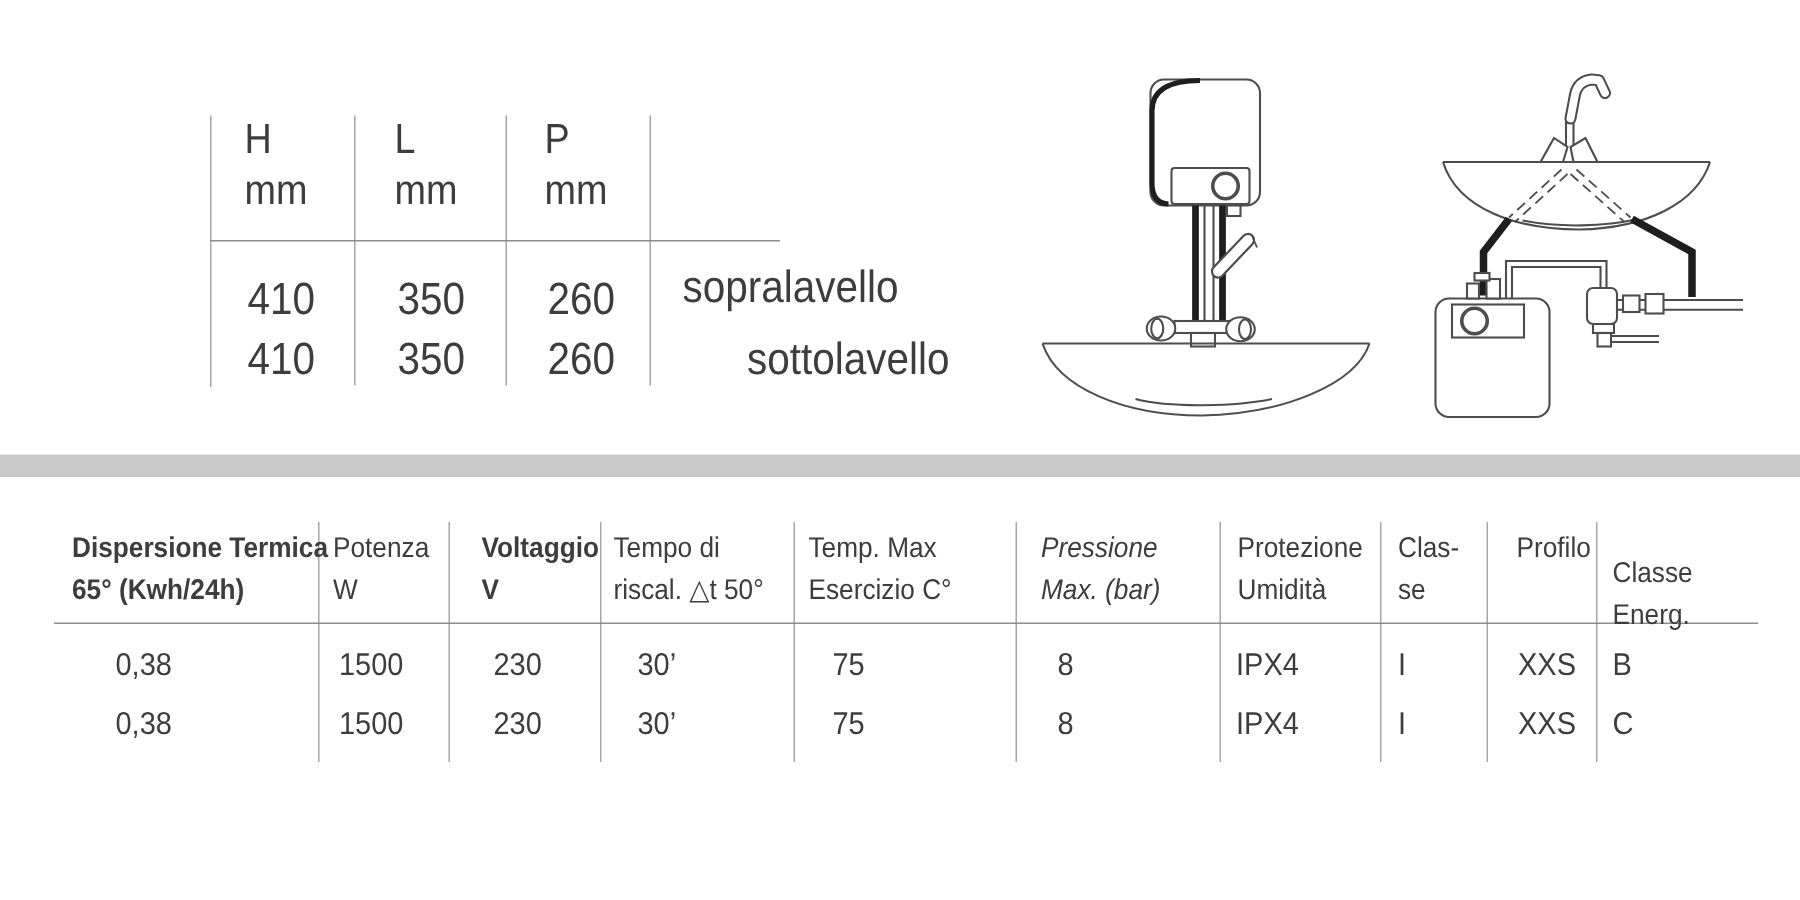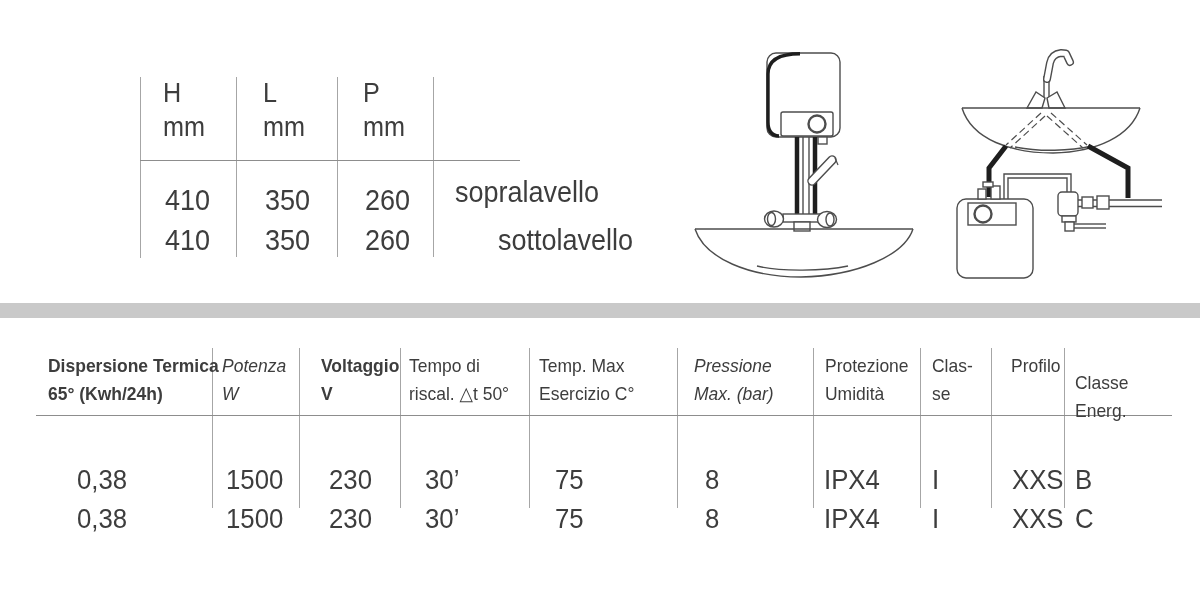--- a/index.html
+++ b/index.html
@@ -11,21 +11,21 @@
   .hline{position:absolute;height:1px;background:#8d8d8d;}
   .band{position:absolute;left:0;width:1200px;background:#c9c9c9;}
   .txt{position:absolute;white-space:pre;color:#3d3d3d;}
   .cx{display:inline-block;transform:scaleX(0.9);transform-origin:0 50%;}
   
   .dim-head{font-size:28px;line-height:34px;}
   .dim-val{font-size:30px;}
   
   .sp-head{font-size:19px;line-height:28px;}
   .sp-head .cx{display:block;transform:scaleX(0.92);transform-origin:0 50%;}
-  .sp-val{font-size:28px;margin-top:32px;}
+  .sp-val{font-size:21px;}
   .sp-val .cx{transform:scaleX(0.92);}
   svg{position:absolute;overflow:visible;}
 </style>
 </head>
 <body>
 
 <div class="canvas">
 
   <div>
     <div class="vline" style="left:140px;top:77px;height:181px;"></div>
@@ -146,21 +146,21 @@
     <div class="vline" style="left:400px;top:348px;height:160px;"></div>
     <div class="vline" style="left:529px;top:348px;height:160px;"></div>
     <div class="vline" style="left:677px;top:348px;height:160px;"></div>
     <div class="vline" style="left:813px;top:348px;height:160px;"></div>
     <div class="vline" style="left:920px;top:348px;height:160px;"></div>
     <div class="vline" style="left:991px;top:348px;height:160px;"></div>
     <div class="vline" style="left:1064px;top:348px;height:160px;"></div>
     <div class="hline" style="left:36px;top:415px;width:1136px;"></div>
 
     <div class="txt sp-head" style="left:48px;top:352px;font-weight:bold;"><span class="cx">Dispersione Termica</span><span class="cx">65° (Kwh/24h)</span></div>
-    <div class="txt sp-head" style="left:222px;top:352px;font-style:italic;"><span class="cx">Potenza</span><span class="cx">W</span></div>
+    <div class="txt sp-head" style="left:222px;top:352px;"><span class="cx">Potenza</span><span class="cx">W</span></div>
     <div class="txt sp-head" style="left:321px;top:352px;font-weight:bold;"><span class="cx">Voltaggio</span><span class="cx">V</span></div>
     <div class="txt sp-head" style="left:409px;top:352px;"><span class="cx">Tempo di</span><span class="cx">riscal. △t 50°</span></div>
     <div class="txt sp-head" style="left:539px;top:352px;"><span class="cx">Temp. Max</span><span class="cx">Esercizio C°</span></div>
     <div class="txt sp-head" style="left:694px;top:352px;font-style:italic;"><span class="cx">Pressione</span><span class="cx">Max. (bar)</span></div>
     <div class="txt sp-head" style="left:825px;top:352px;"><span class="cx">Protezione</span><span class="cx">Umidità</span></div>
     <div class="txt sp-head" style="left:932px;top:352px;"><span class="cx">Clas-</span><span class="cx">se</span></div>
     <div class="txt sp-head" style="left:1011px;top:352px;"><span class="cx">Profilo</span><span class="cx"></span></div>
     <div class="txt sp-head" style="left:1075px;top:369px;"><span class="cx">Classe</span><span class="cx">Energ.</span></div>
 
     <div class="txt sp-val" style="left:77px;top:432px;"><span class="cx">0,38</span></div>

